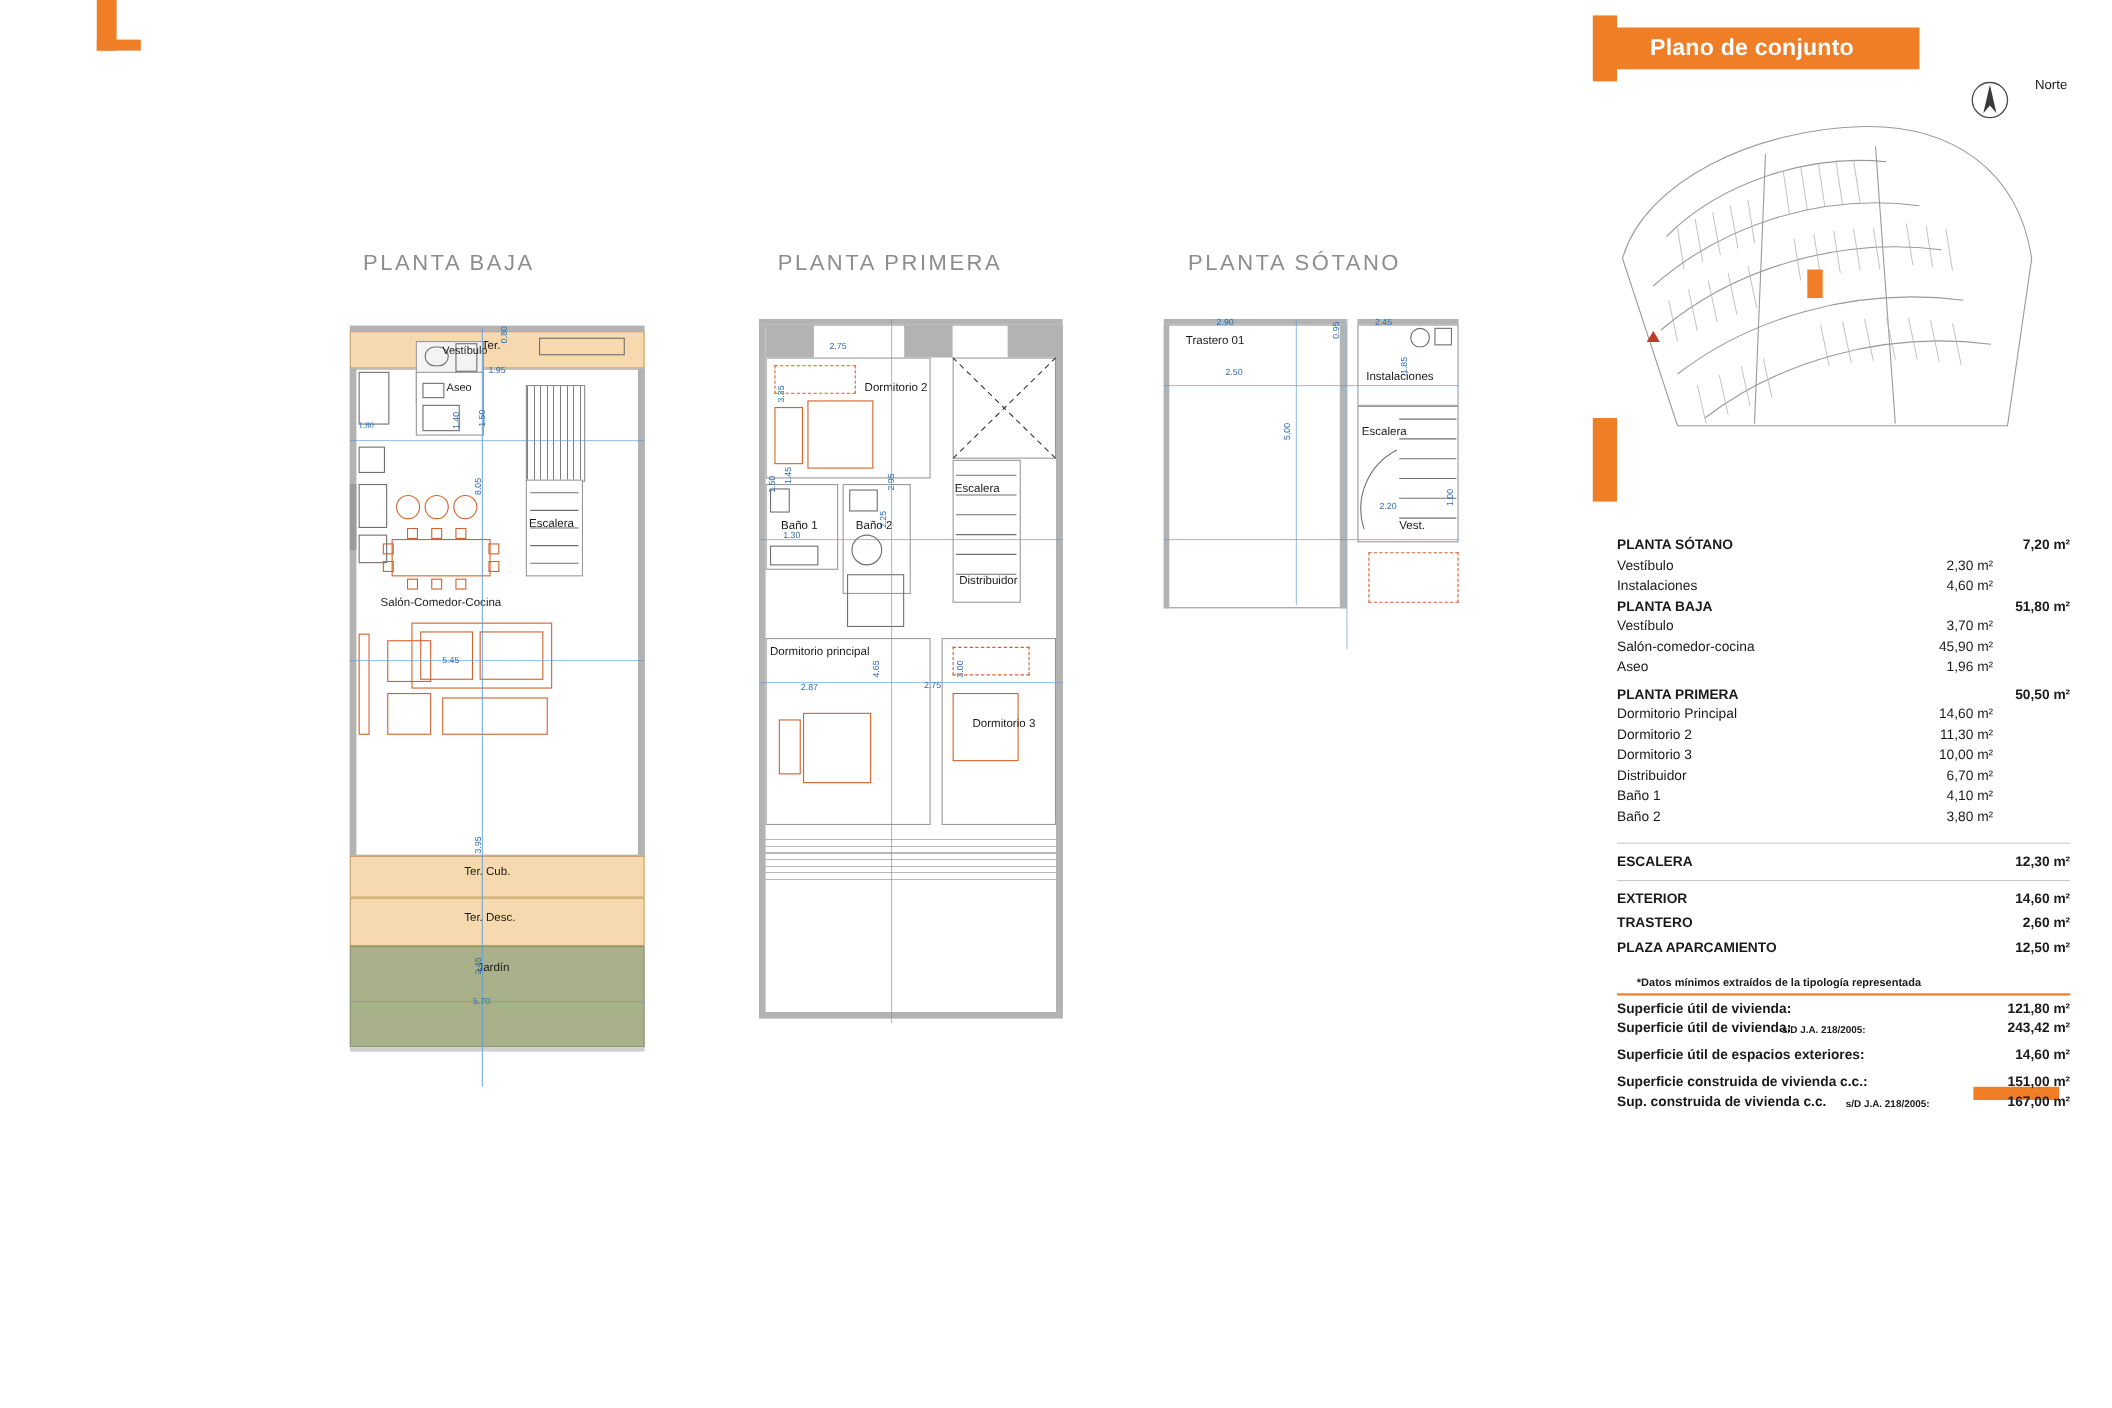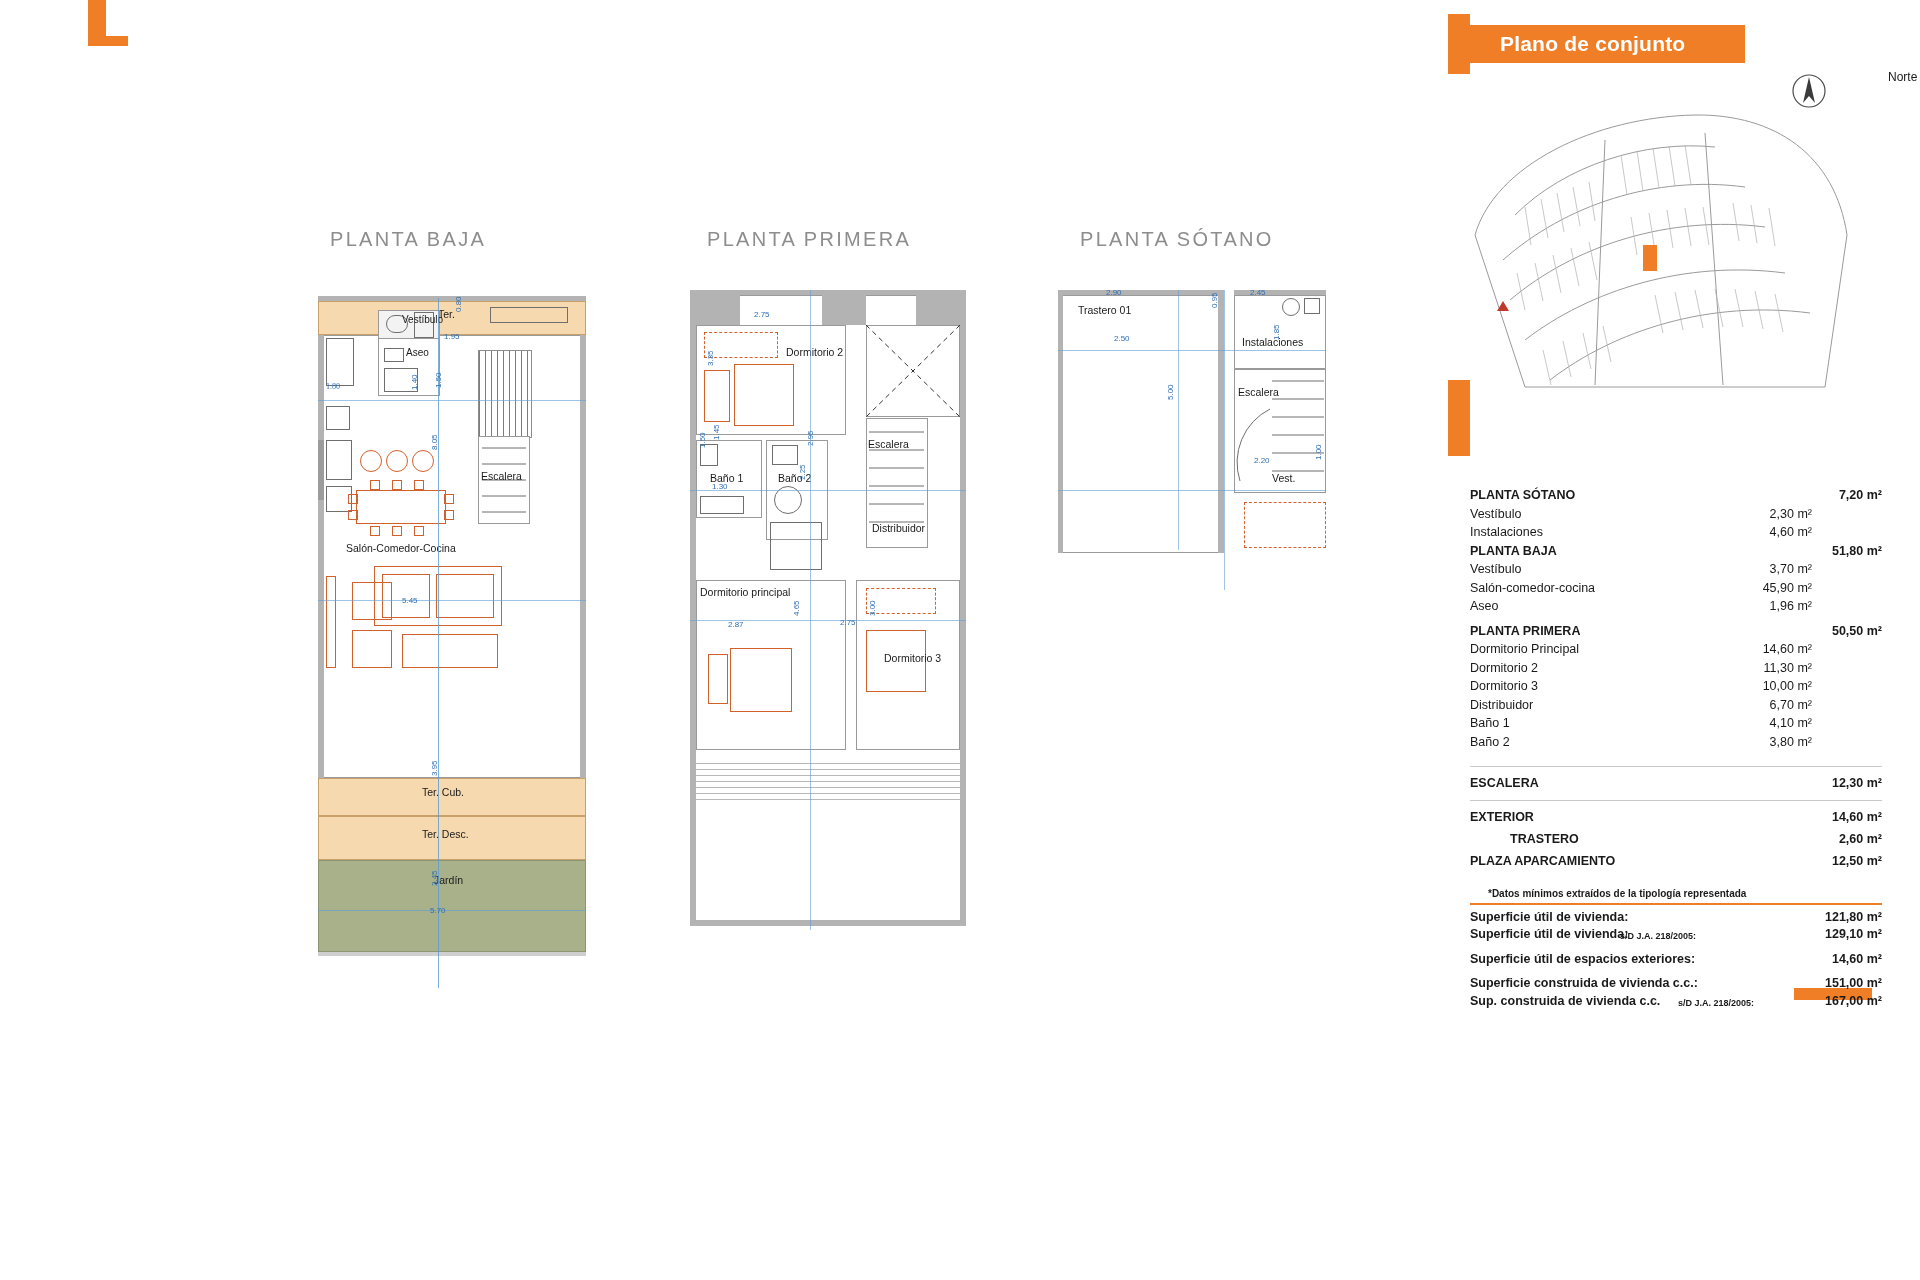--- a/index.html
+++ b/index.html
@@ -259,21 +259,21 @@
     <div class="dim" style="left:56px;top:44px;">2.50</div>
     <div class="dimv" style="left:108px;top:110px;">5.00</div>
     <div class="dimv" style="left:214px;top:50px;">1.85</div>
     <div class="dim" style="left:196px;top:166px;">2.20</div>
     <div class="dimv" style="left:256px;top:170px;">1.00</div>
   </div>
 
   <div class="banner-hook" style="left:1448px;top:14px;width:22px;height:60px;"></div>
   <div class="banner" style="left:1470px;top:25px;width:245px;height:38px;">Plano de conjunto</div>
 
-  <div class="norte" style="left:1888px;top:70px;">Norte</div>
+  <div class="norte" style="left:1850px;top:70px;">Norte</div>
   <svg style="position:absolute;left:1790px;top:72px;" width="38" height="38">
     <circle cx="19" cy="19" r="16" fill="none" stroke="#4a4a4a" stroke-width="1.2"></circle>
     <polygon points="19,5 25,31 19,24 13,31" fill="#3a3a3a"></polygon>
   </svg>
 
   <div class="sitemap" style="left:1455px;top:95px;width:400px;height:300px;">
     <svg width="400" height="300" viewBox="0 0 400 300">
       <g stroke="#9a9a9a" fill="none" stroke-width="1">
         <path d="M20,140 C40,70 140,22 240,20 C320,19 380,60 392,140 L370,292 L70,292 Z"></path>
         <path d="M60,120 C110,70 190,45 260,52"></path>
@@ -368,42 +368,42 @@
         <span class="k bold">ESCALERA</span>
         <span class="v bold" style="right:0;">12,30 m²</span>
       </div>
   </div>
   <div class="hr" style="left:1470px;top:800px;"></div>
   <div class="tbl" style="left:1470px;top:810px;">
     <div class="row" style="height:22px;">
         <span class="k bold">EXTERIOR</span>
         <span class="v bold" style="right:0;">14,60 m²</span>
       </div>
-    <div class="row" style="height:22px;margin-left:40px;">
+    <div class="row" style="height:22px;">
         <span class="k bold">TRASTERO</span>
         <span class="v bold" style="right:0;">2,60 m²</span>
       </div>
     <div class="row" style="height:22px;">
         <span class="k bold">PLAZA APARCAMIENTO</span>
         <span class="v bold" style="right:0;">12,50 m²</span>
       </div>
   </div>
 
   <div class="note" style="left:1488px;top:888px;">*Datos mínimos extraídos de la tipología representada</div>
   <div class="hr-or" style="left:1470px;top:903px;"></div>
 
   <div class="tbl" style="left:1470px;top:910px;">
     <div class="row" style="height:17px;">
       <span class="k bold">Superficie útil de vivienda:</span>
       <span class="v bold" style="right:0;">121,80 m²</span>
     </div>
     <div class="row" style="height:19px;">
       <span class="k bold">Superficie útil de vivienda:</span>
       <span class="k bold sm" style="left:150px;top:4px;">s/D J.A. 218/2005:</span>
-      <span class="v bold" style="right:0;">129,10 m²</span>
+      <span class="v bold" style="right:0;">243,42 m²</span>
     </div>
     <div class="row" style="height:24px;padding-top:6px;">
       <span class="k bold" style="top:6px;">Superficie útil de espacios exteriores:</span>
       <span class="v bold" style="right:0;top:6px;">14,60 m²</span>
     </div>
     <div class="row" style="height:18px;">
       <span class="k bold">Superficie construida de vivienda c.c.:</span>
       <span class="v bold" style="right:0;">151,00 m²</span>
     </div>
     <div class="row" style="height:18px;">

